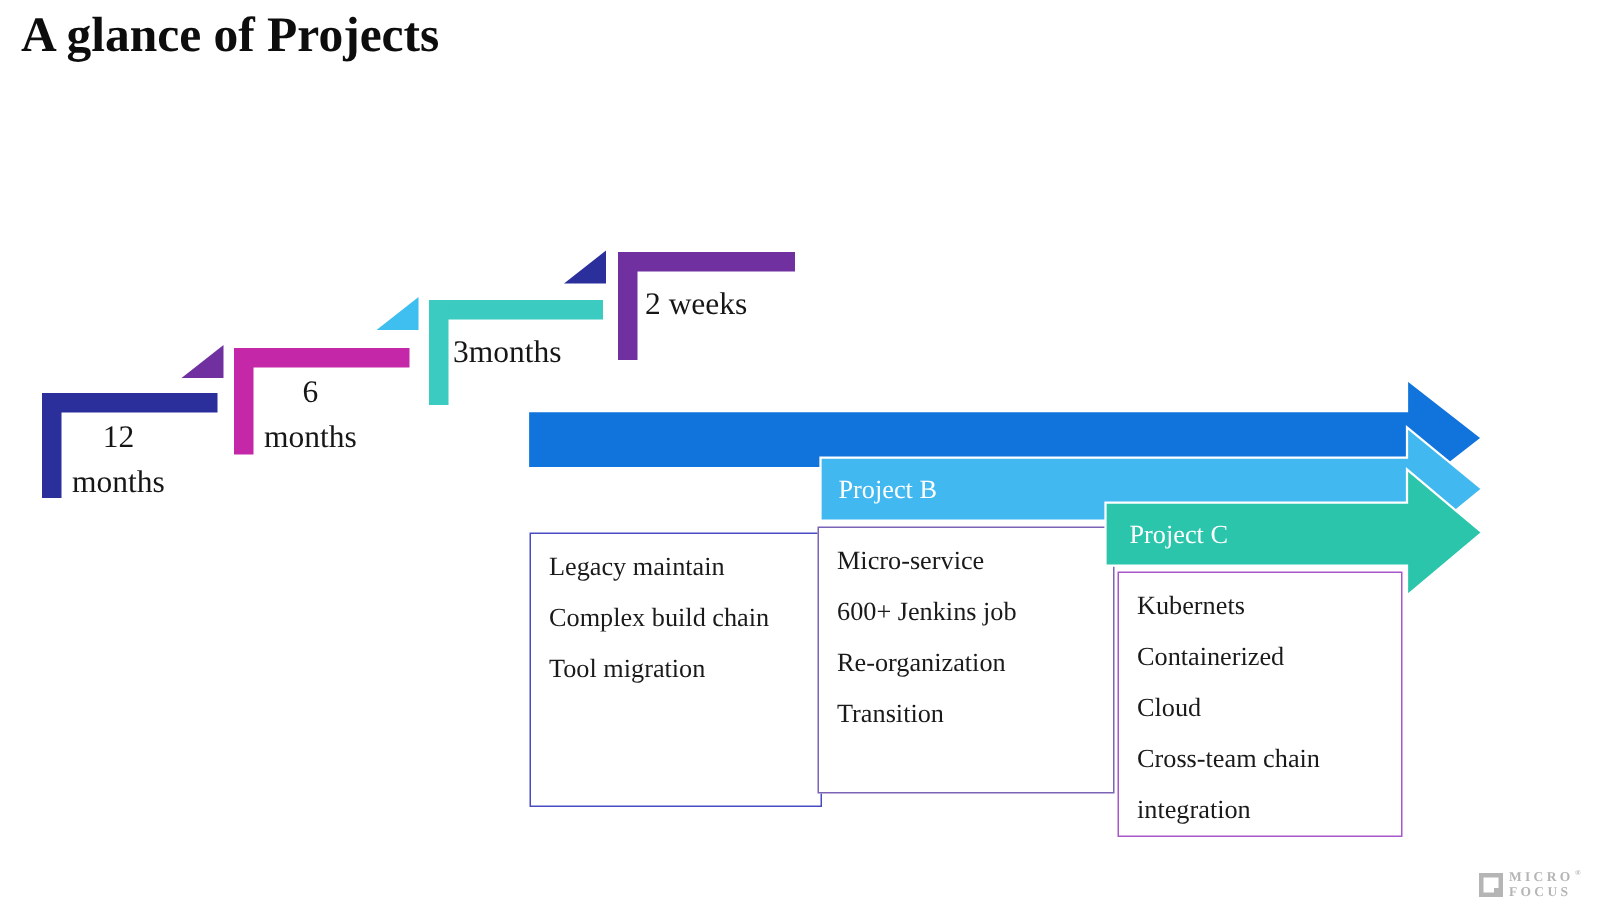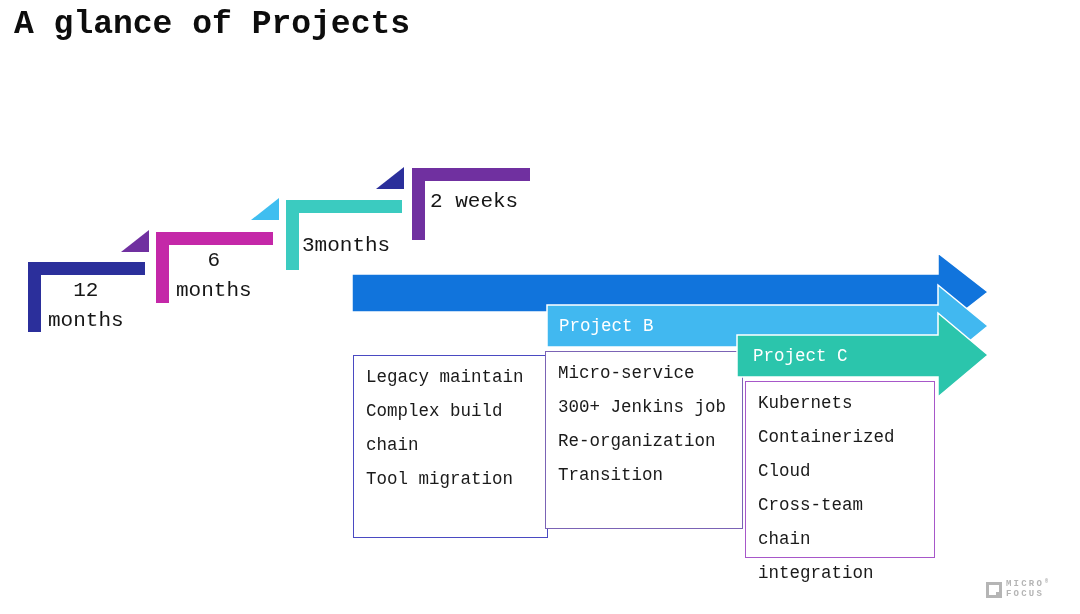--- a/index.html
+++ b/index.html
@@ -1,18 +1,18 @@
 <!DOCTYPE html>
 <html><head>
 <meta charset="utf-8">
 <style>
   html,body{margin:0;padding:0;background:#fff;}
   .slide{
     position:relative; width:1080px; height:614px; overflow:hidden;
-    background:#ffffff; font-family:Liberation Mono, monospace;
+    background:#ffffff; font-family:Liberation Serif, serif;
   }
   .title{
     position:absolute; left:14px; top:6px; margin:0;
     font-size:33px; font-weight:700; color:#0d0d0d; letter-spacing:0px;
   }
   
   .bracket{position:absolute; box-sizing:border-box; border-top:13px solid; border-left:13px solid; z-index:2;}
   .b1{left:28px; top:262px; width:117px; height:70px; border-color:#2B2F9B;}
   .b2{left:156px; top:232px; width:117px; height:71px; border-color:#C428A8;}
   .b3{left:286px; top:200px; width:116px; height:70px; border-color:#3BCBC0;}
@@ -21,21 +21,21 @@
   .tri{position:absolute; width:0; height:0; border-left:28px solid transparent; border-bottom:22px solid; z-index:2;}
   .t1{left:121px; top:230px; border-bottom-color:#7030A0;}
   .t2{left:251px; top:198px; border-bottom-color:#3FBEF0;}
   .t3{left:376px; top:167px; border-bottom-color:#2B2F9B;}
   
   .step-label{position:absolute; font-size:21px; line-height:30px; color:#161616; z-index:2; white-space:nowrap;}
   .step-label span{display:block;text-align:center;}
   .step-label span:empty{display:none;}
   .sl1{left:48px; top:276px;}
   .sl2{left:176px; top:246px;}
-  .sl3{left:302px; top:219px;margin-top:12px;}
+  .sl3{left:302px; top:219px;}
   .sl4{left:430px; top:187px;}
   
   .pbox{position:absolute; box-sizing:border-box; background:#fff; border:1.6px solid; z-index:2;
         padding:4px 12px 8px 12px; font-size:17.5px; line-height:34px; color:#1a1a1a;}
   .boxA{left:353px; top:314px; width:195px; height:183px; border-color:#4A4AC2;margin-top:41px;}
   .boxB{left:545px; top:351px; width:198px; height:178px; border-color:#7B63B5;}
   .boxC{left:745px; top:381px; width:190px; height:177px; border-color:#A757C9;}
   
   .arrows{position:absolute; left:0; top:0; z-index:3; pointer-events:none;}
   
@@ -85,21 +85,21 @@
 
   </div>
 
   <div class="pbox boxA">
     <div>Legacy maintain</div>
     <div>Complex build chain</div>
     <div>Tool migration</div>
   </div>
   <div class="pbox boxB">
     <div>Micro-service</div>
-    <div>300+ Jenkins job</div>
+    <div>600+ Jenkins job</div>
     <div>Re-organization</div>
     <div>Transition</div>
   </div>
   <div class="pbox boxC">
     <div>Kubernets</div>
     <div>Containerized</div>
     <div>Cloud</div>
     <div>Cross-team chain integration</div>
   </div>
 

